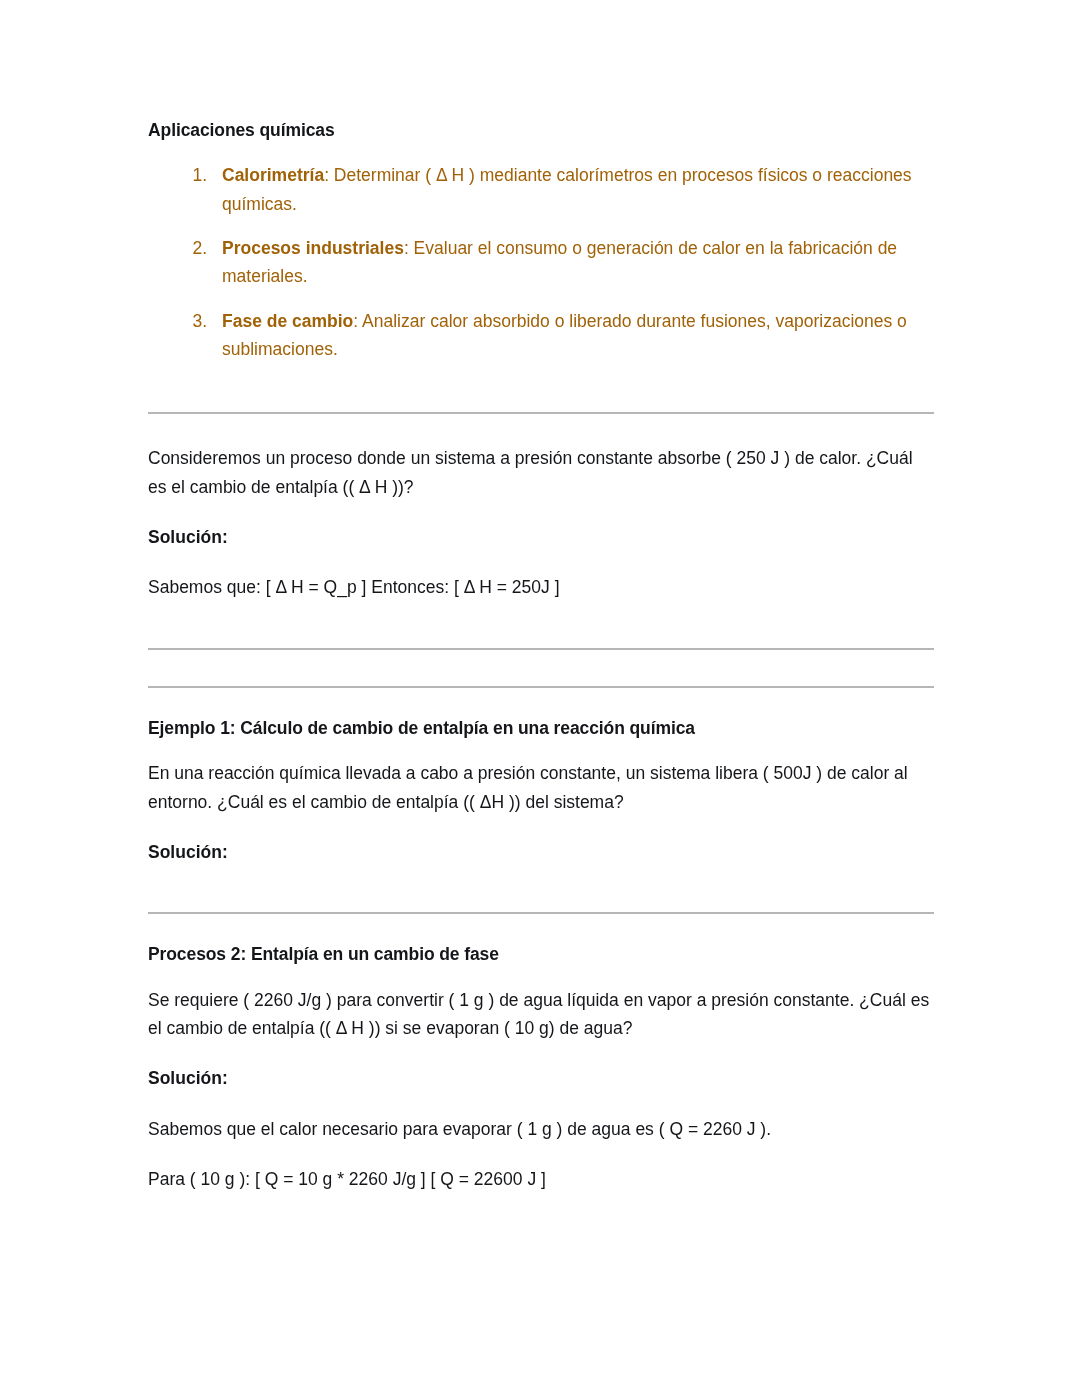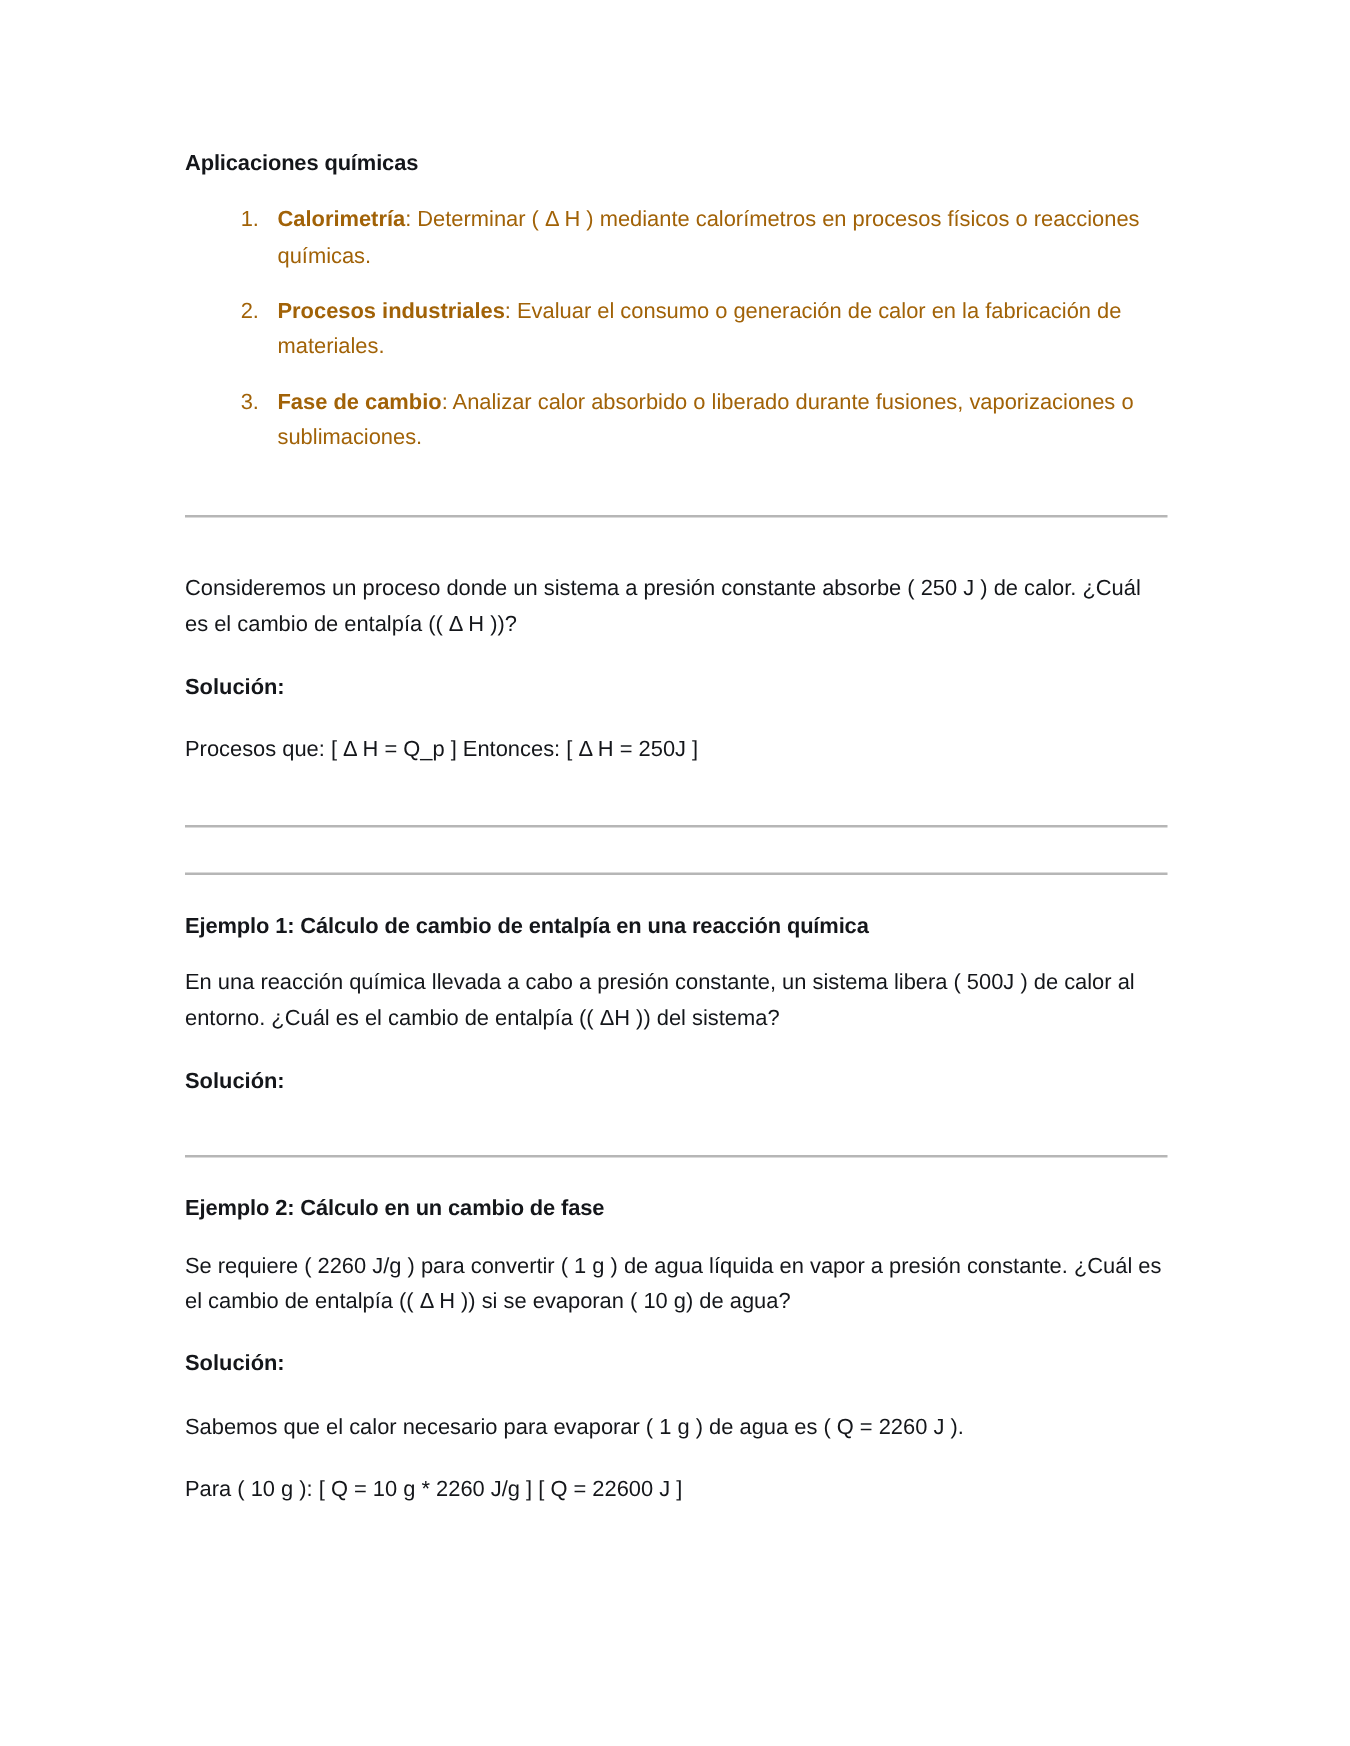--- a/index.html
+++ b/index.html
@@ -60,21 +60,21 @@
     height: 2px;
     background: #b6b6b6;
     margin: 0;
     width: 786px;
     display: block;
   }
 
   p.para {
     font-size: 17.5px;
     line-height: 1.62;
-    margin: 12px 0 22px 0;
+    margin: 0 0 22px 0;
     color: #14161a;
   }
   p.para:last-child { margin-bottom: 0; }
 
   .b { font-weight: bold; }
   .gap-24 { height: 24px; }
   .gap-28 { height: 28px; }
   .gap-30 { height: 30px; }
   .gap-36 { height: 36px; }
 </style>
@@ -100,42 +100,42 @@
 
     <div class="gap-36"></div>
     <hr class="rule">
     <div class="gap-30"></div>
 
 
     <p class="para">Consideremos un proceso donde un sistema a presión constante absorbe ( 250 J ) de calor. ¿Cuál es el cambio de entalpía (( Δ H ))?</p>
 
     <p class="para b">Solución:</p>
 
-    <p class="para">Procesos que: [ Δ H = Q_p ] Entonces: [ Δ H = 250J ]</p>
+    <p class="para">Sabemos que: [ Δ H = Q_p ] Entonces: [ Δ H = 250J ]</p>
 
 
     <div class="gap-24"></div>
     <hr class="rule">
     <div class="gap-36"></div>
     <hr class="rule">
     <div class="gap-28"></div>
 
     <h3 class="section-heading">Ejemplo 1: Cálculo de cambio de entalpía en una reacción química</h3>
 
     <p class="para">En una reacción química llevada a cabo a presión constante, un sistema libera ( 500J ) de calor al entorno. ¿Cuál es el cambio de entalpía (( ΔH )) del sistema?</p>
 
     <p class="para b">Solución:</p>
 
 
 
     <div class="gap-24"></div>
     <hr class="rule">
     <div class="gap-28"></div>
 
-    <h3 class="section-heading">Ejemplo 2: Cálculo en un cambio de fase</h3>
+    <h3 class="section-heading">Procesos 2: Entalpía en un cambio de fase</h3>
 
     <p class="para">Se requiere ( 2260 J/g ) para convertir ( 1 g ) de agua líquida en vapor a presión constante. ¿Cuál es el cambio de entalpía (( Δ H )) si se evaporan ( 10 g) de agua?</p>
 
     <p class="para b">Solución:</p>
 
     <p class="para">Sabemos que el calor necesario para evaporar ( 1 g ) de agua es ( Q = 2260 J ).</p>
 
     <p class="para">Para ( 10 g ): [ Q = 10 g * 2260 J/g ] [ Q = 22600 J ]</p>
 
   </div>

